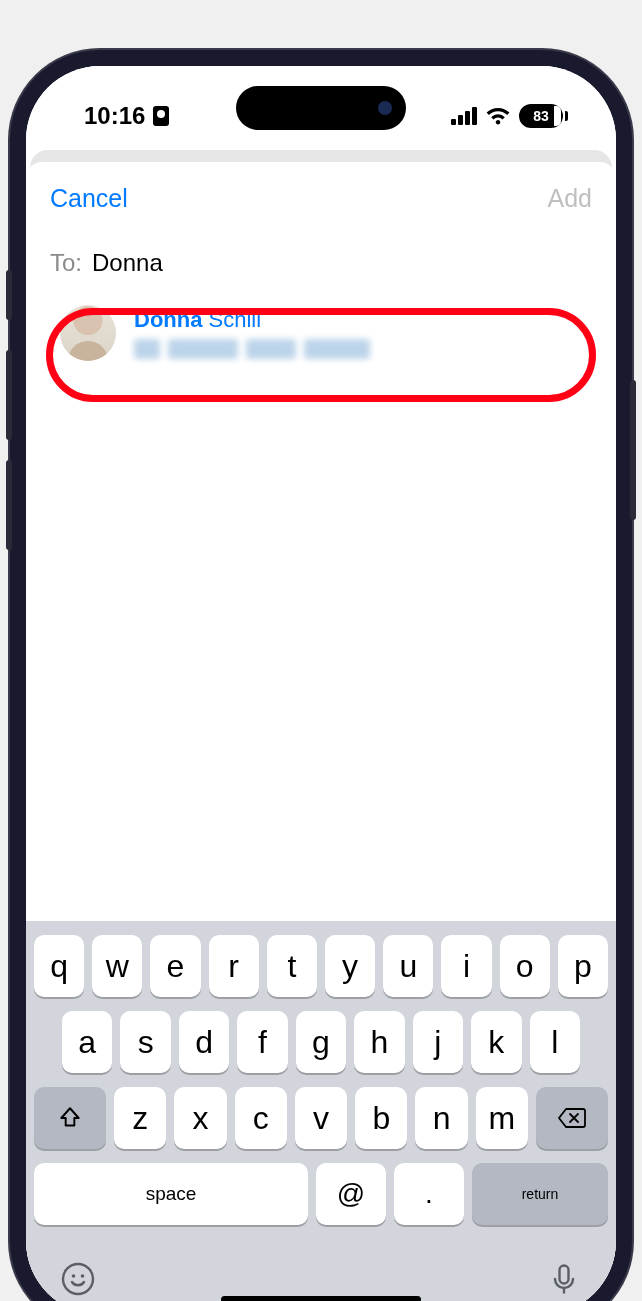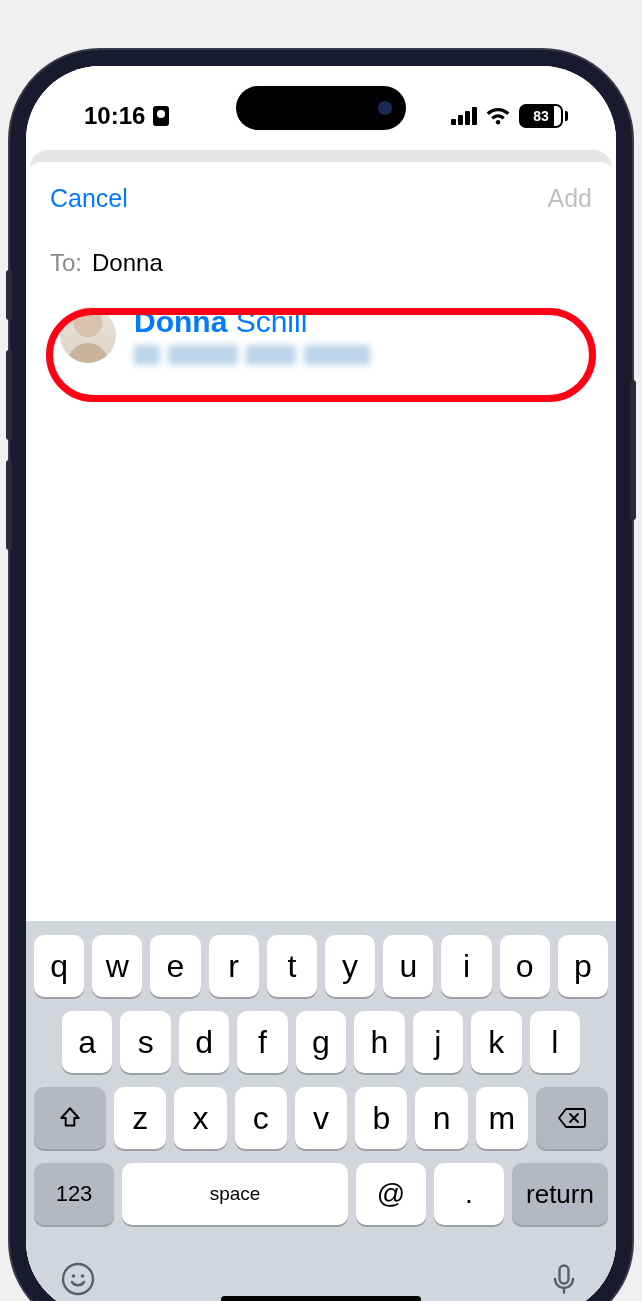--- a/index.html
+++ b/index.html
@@ -67,21 +67,21 @@
   .sim-icon::after { content:""; position:absolute; top:4px; left:4px; width:8px; height:8px; border-radius:50%; background:#fff;}
   .signal { display:flex; align-items:flex-end; gap:2px; height:18px;}
   .signal i { width:5px; background:#000; border-radius:1px;}
   .signal i:nth-child(1){height:6px;} .signal i:nth-child(2){height:10px;}
   .signal i:nth-child(3){height:14px;} .signal i:nth-child(4){height:18px;}
   .wifi-icon svg { display:block; }
   .battery {
     display:flex; align-items:center; gap:2px;
   }
   .battery-body {
-    width:44px; height:24px; border:2px solid #000; border-radius:7px; position:relative;
+    width:44px; height:24px; border:2px solid #000; border-radius:12px; position:relative;
     background:#000;
     display:flex; align-items:center; justify-content:center;
     font-size:14px; font-weight:700; color:#fff;
   }
   .battery-body::before{
     content:""; position:absolute; top:0; bottom:0; right:0; width:17%; background:#fff; border-radius:0 5px 5px 0;
   }
   .battery-body span{ position:relative; z-index:1; mix-blend-mode:difference; color:#fff;}
   .battery-tip { width:3px; height:10px; background:#000; border-radius:0 2px 2px 0;}
   .sheet-back {
@@ -122,21 +122,21 @@
     top:146px;
     height:94px;
     border:7px solid #ff0014;
     border-radius:48px;
     pointer-events:none;
     z-index:5;
   }
   .result-row {
     display:flex; align-items:center; gap:18px;
     padding: 14px 28px 14px 34px;
-    font-size:30px;
+    font-size:22px;
   }
   .avatar {
     width:56px; height:56px; border-radius:50%;
     background: radial-gradient(circle at 50% 28%, #d9c3b0 0 14px, transparent 15px),
                 linear-gradient(#e8e2d8,#dcd4c7);
     position:relative; overflow:hidden;
   }
   .avatar::after{
     content:""; position:absolute; bottom:-10px; left:50%; transform:translateX(-50%);
     width:40px; height:30px; background:#c8b49c; border-radius:20px 20px 0 0;
@@ -165,21 +165,21 @@
     display:flex; align-items:center; justify-content:center;
     font-size:32px; color:#000; flex:1;
   }
   .krow.r2 { padding:0 28px;}
   .key-dark { background:#b3b8c2; }
   .key-shift, .key-del { width:72px; flex:none;}
   .key-123 { width:80px; flex:none; font-size:22px;}
   .key-space { flex:1; font-size:19px;}
   .key-at { width:70px; flex:none; font-size:28px;}
   .key-dot { width:70px; flex:none; font-size:28px;}
-  .key-return { width:96px; flex:none; font-size:26px;}
+  .key-return { width:136px; flex:none; font-size:14px;}
   .kb-footer {
     position:absolute; bottom:18px; left:0; right:0;
     display:flex; justify-content:space-between; padding:0 34px;
     color:#5b5e66;
   }
   .emoji-icon, .mic-icon { width:36px; height:36px; }
   .home-indicator {
     position:absolute; bottom:12px; left:50%; transform:translateX(-50%);
     width:200px; height:7px; background:#000; border-radius:5px;
   }
@@ -294,21 +294,20 @@
           <div class="key">n</div>
           <div class="key">m</div>
           <div class="key key-dark key-del">
             <svg width="30" height="22" viewBox="0 0 30 22">
                 <path fill="none" stroke="#000" stroke-width="1.8" stroke-linejoin="round" d="M9 2h17a2 2 0 012 2v14a2 2 0 01-2 2H9l-7-9z"></path>
                 <path stroke="#000" stroke-width="1.8" stroke-linecap="round" d="M13 7l8 8M21 7l-8 8"></path>
               </svg>
           </div>
         </div>
         <div class="krow r4">
-          <div class="key key-dark key-123">123</div>
           <div class="key key-space">space</div>
           <div class="key key-at">@</div>
           <div class="key key-dot">.</div>
           <div class="key key-dark key-return">return</div>
         </div>
 
         <div class="kb-footer">
           <span class="emoji-icon">
             <svg width="36" height="36" viewBox="0 0 24 24">
                 <circle cx="12" cy="12" r="10" fill="none" stroke="#5b5e66" stroke-width="1.6"></circle>

